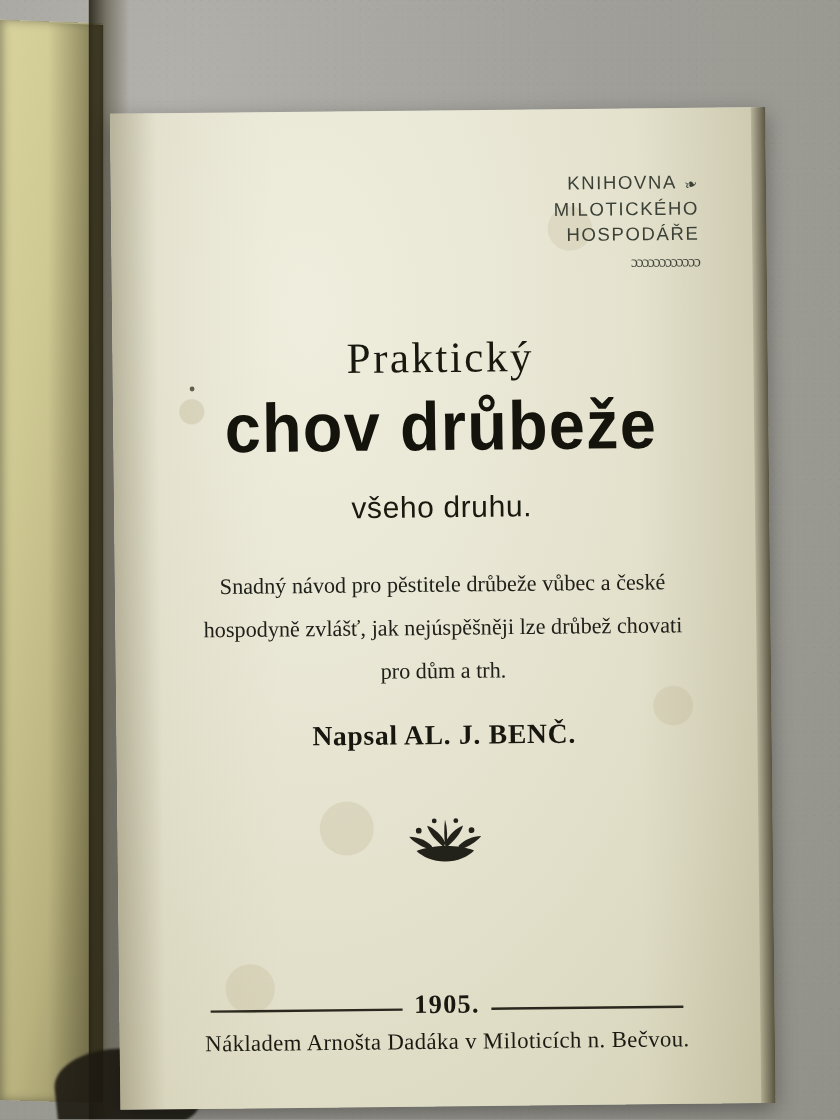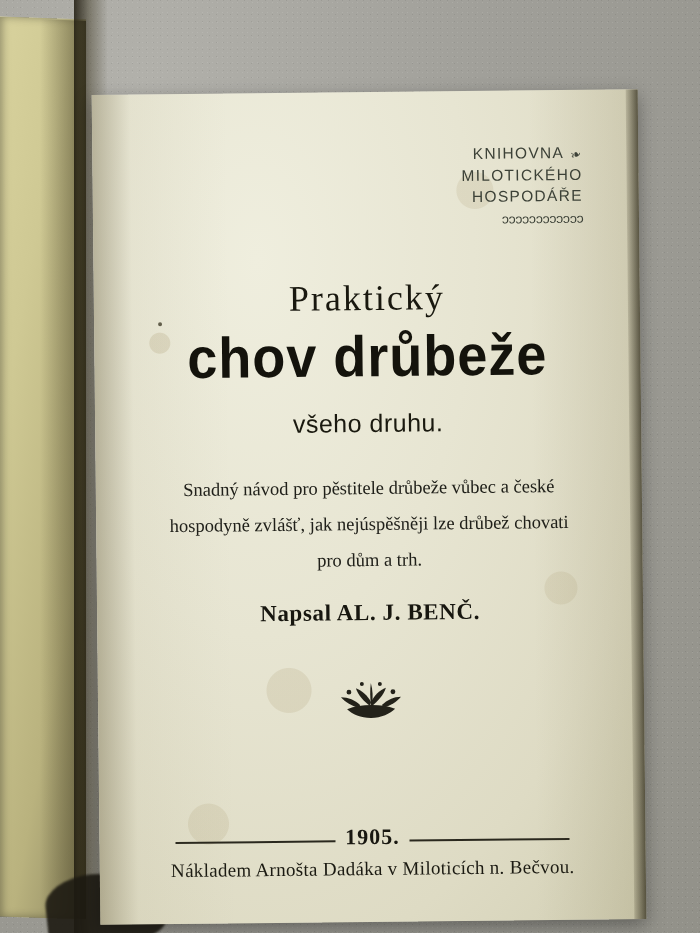--- a/index.html
+++ b/index.html
@@ -139,21 +139,21 @@
   .stamp-line.first { position: relative; display: inline-block; }
   .stamp-leaf {
     display: inline-block;
     margin-left: 6px;
     transform: translateY(1px) rotate(-18deg);
     color: #3c4137;
     font-size: 13px;
   }
   .stamp-rule {
     margin-top: 12px;
-    font-family: Liberation Mono, monospace;
+    font-family: Liberation Serif, serif;
     font-size: 13px;
     letter-spacing: -1px;
     color: #3c4137;
   }
 
   
   .title-sm {
     margin-top: 46px;
     font-family: "Liberation Serif", serif;
     font-size: 36px;

